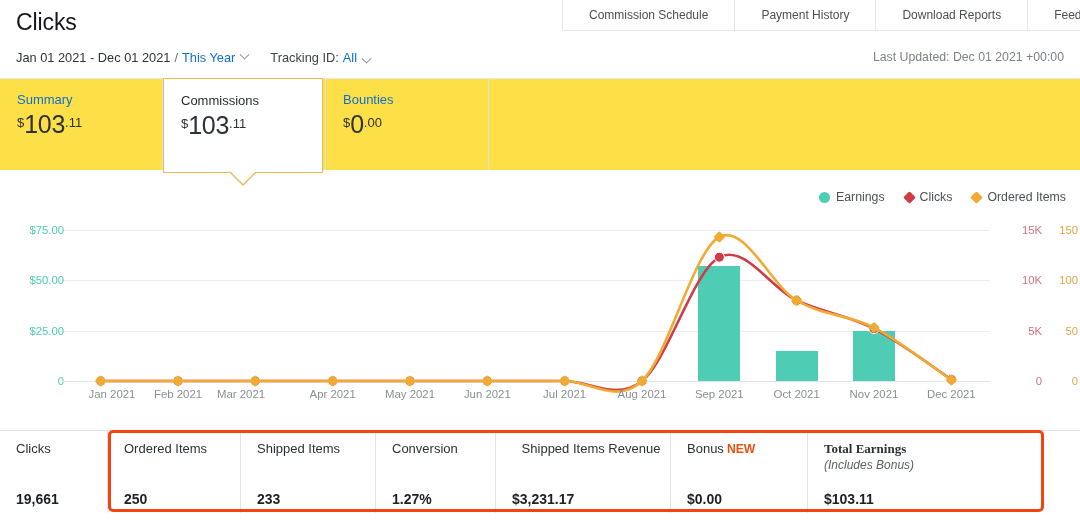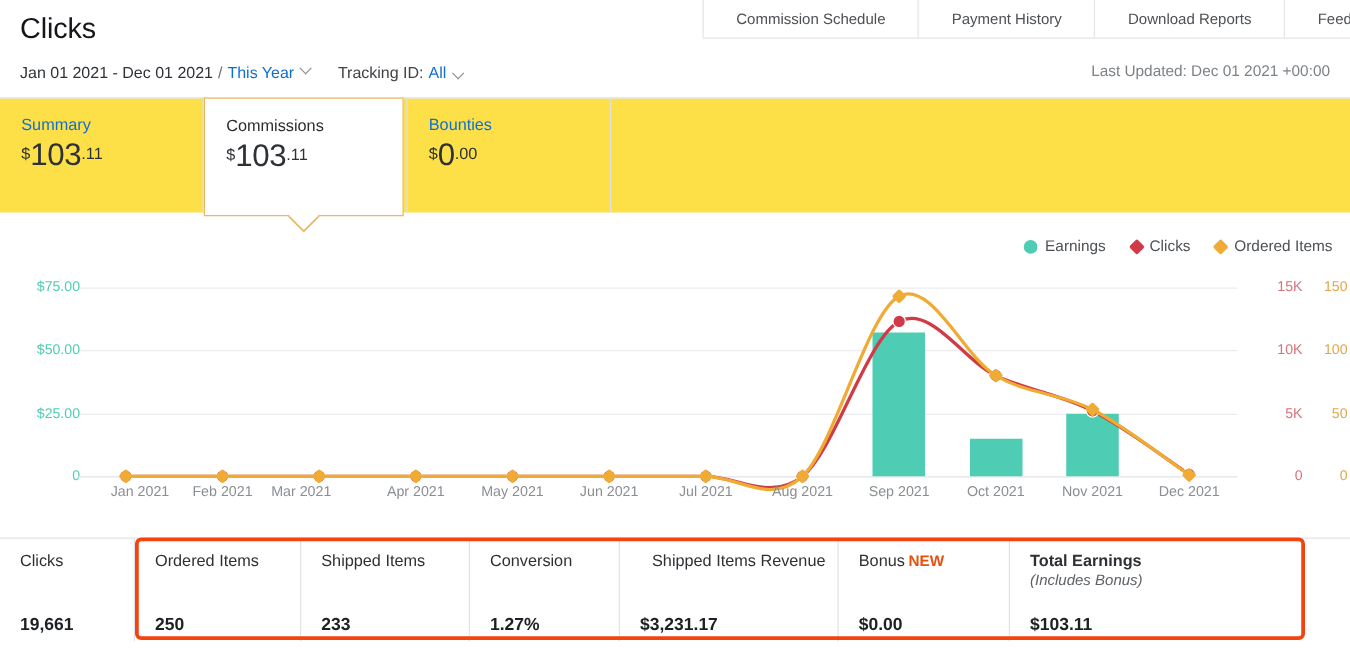--- a/index.html
+++ b/index.html
@@ -109,21 +109,21 @@
 
   
   .table { position: absolute; left: 0; top: 430px; width: 1080px; }
   .trow { display: flex; border-top: 1px solid #e2e4e8; }
   .tcell {
     padding: 10px 0 0 16px; border-right: 1px solid #e2e4e8;
     min-height: 82px; position: relative;
   }
   .tcell:last-child { border-right: none; }
   .th { font-size: 13px; color: #2d3034; white-space: nowrap; }
-  .th b { font-weight: bold; }
+  .th b { font-weight: bold; font-family: Liberation Serif, serif; }
   .th .newbadge { color: #e8500f; font-weight: bold; font-size: 12.2px; margin-left: 3px; }
   .th .sub { display: block; font-size: 12px; font-style: italic; color: #5d6166; margin-top: 1px; }
   .tv { position: absolute; left: 16px; top: 60px; font-size: 14px; font-weight: bold; color: #1d2024; }
 
   .highlight-box {
     position: absolute; left: 108px; top: 430px;
     width: 936px; height: 82px;
     border: 3px solid #f4430f; border-radius: 5px;
     pointer-events: none; z-index: 8;
   }

